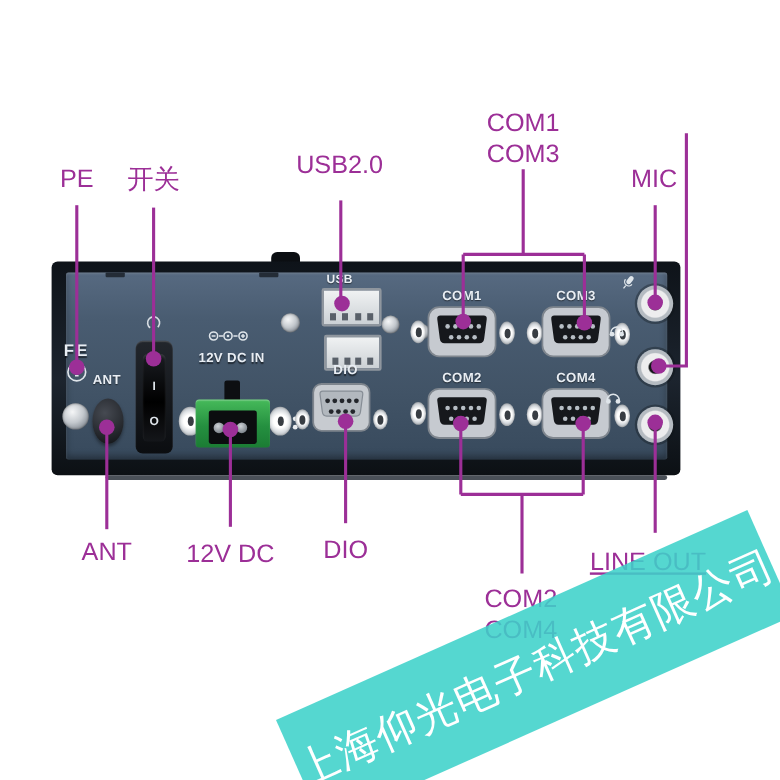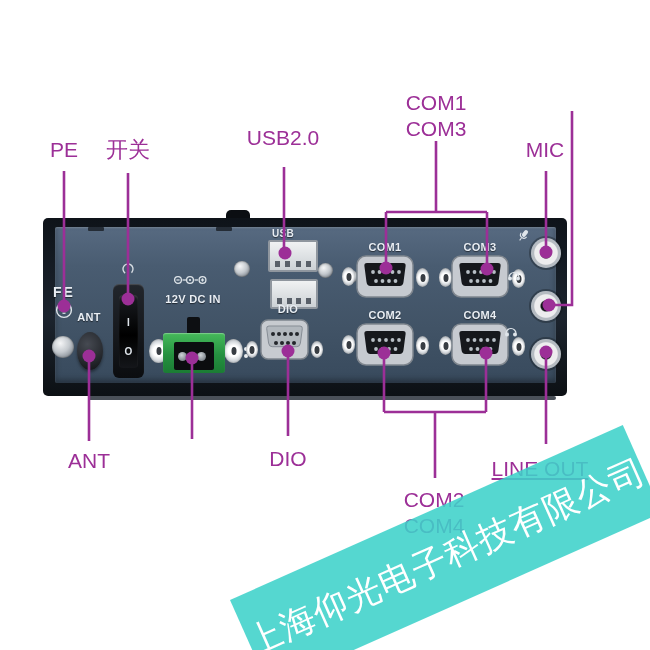--- a/index.html
+++ b/index.html
@@ -292,20 +292,21 @@
 
   <div class="callout" style="left:44px;top:137px;width:40px;">PE</div>
   <div class="callout cn" style="left:93px;top:136px;width:70px;">开关</div>
   <div class="callout" style="left:243px;top:125px;width:80px;">USB2.0</div>
   <div class="callout" style="left:396px;top:90px;width:80px;">
     <span class="ln">COM1</span>
     <span class="ln">COM3</span>
   </div>
   <div class="callout" style="left:515px;top:137px;width:60px;">MIC</div>
   <div class="callout" style="left:59px;top:448px;width:60px;">ANT</div>
+  <div class="callout" style="left:142px;top:449px;width:100px;">12V DC</div>
   <div class="callout" style="left:258px;top:446px;width:60px;">DIO</div>
   <div class="callout" style="left:394px;top:487px;width:80px;">
     <span class="ln">COM2</span>
     <span class="ln">COM4</span>
   </div>
   <div class="callout" style="left:490px;top:456px;width:100px;text-decoration:underline;">LINE OUT</div>
 
   <div class="watermark">
     <span>上海仰光电子科技有限公司</span>
   </div>

